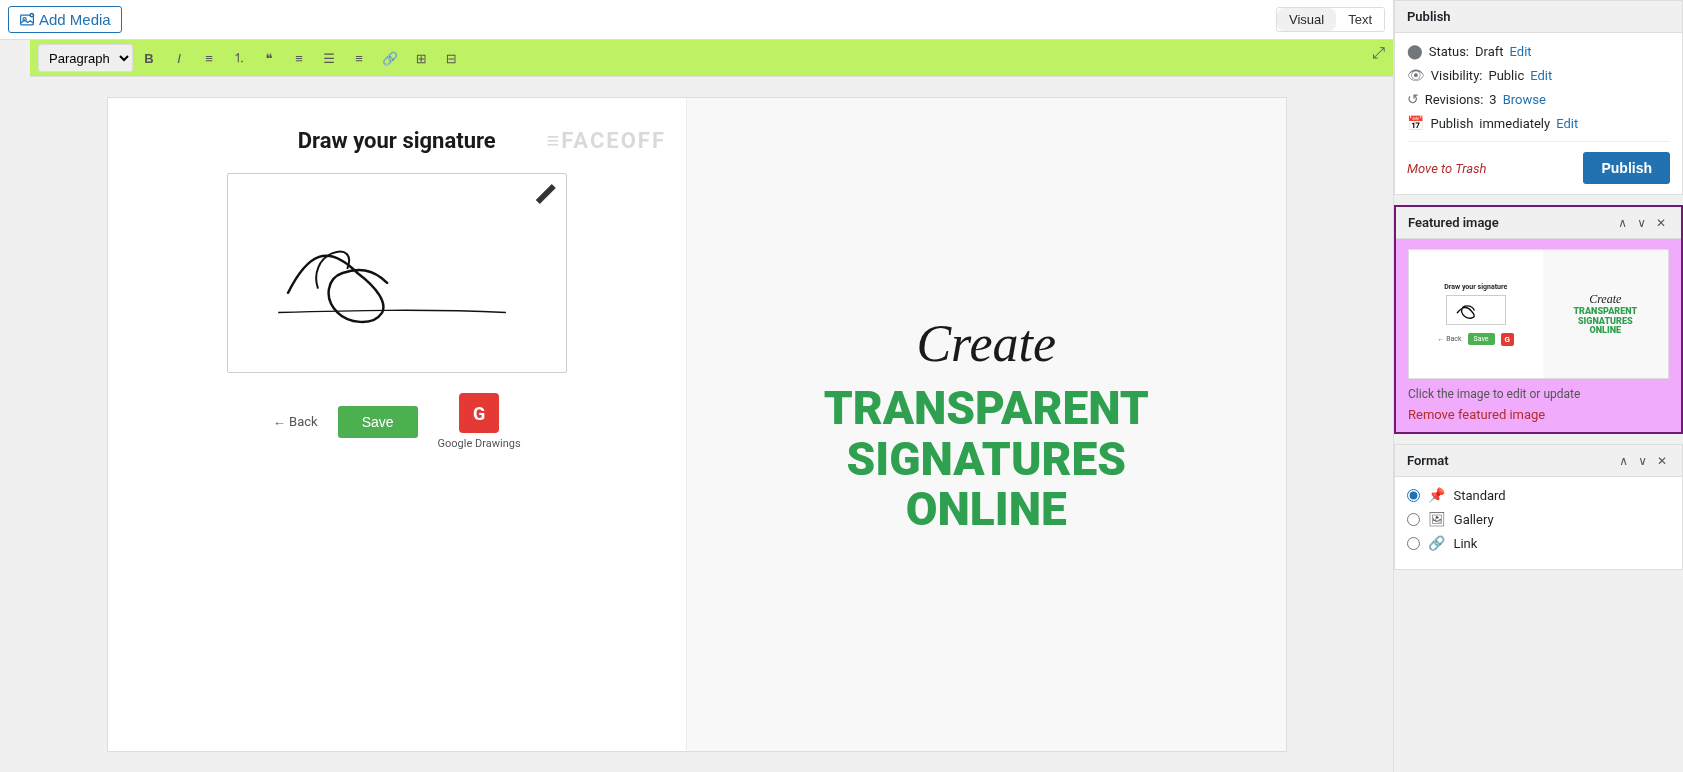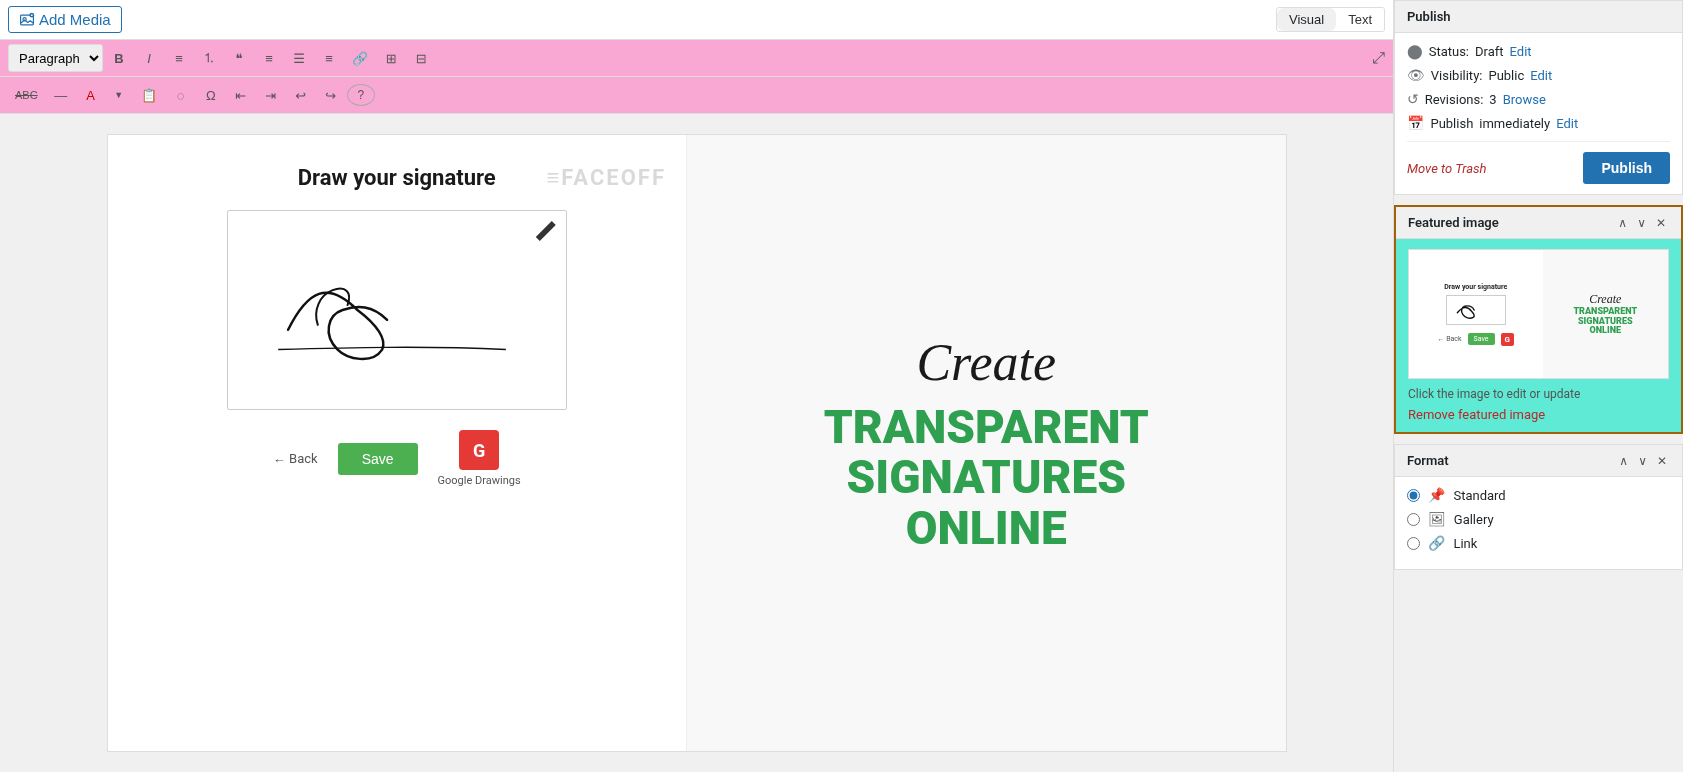--- a/index.html
+++ b/index.html
@@ -11,21 +11,21 @@
     .editor-area { flex: 1; background: #f0f0f1; padding: 0; display: flex; flex-direction: column; }
 
     
     .toolbar-top { background: #fff; border-bottom: 1px solid #ddd; padding: 6px 8px; display: flex; align-items: center; justify-content: space-between; }
     .toolbar-top-left { display: flex; align-items: center; gap: 4px; }
     .add-media-btn { background: #fff; border: 1px solid #2271b1; border-radius: 3px; color: #2271b1; padding: 4px 10px; font-size: 15px; cursor: pointer; display: flex; align-items: center; gap: 4px; }
     .tab-group { display: flex; border: 1px solid #ddd; border-radius: 3px; overflow: hidden; }
     .tab-btn { padding: 4px 12px; background: #fff; border: none; cursor: pointer; font-size: 13px; color: #333; }
     .tab-btn.active { background: #f0f0f1; color: #1d2327; border-radius: 7px; }
 
-    .toolbar-row { background: #f9a8d4; border-bottom: 1px solid #ddd; padding: 4px 8px; display: flex; align-items: center; gap: 2px; flex-wrap: wrap; }
+    .toolbar-row { background: #bef264; border-bottom: 1px solid #ddd; padding: 4px 8px; display: flex; align-items: flex-start; gap: 2px; flex-wrap: wrap; margin-left: 30px; }
     .toolbar-btn { background: transparent; border: 1px solid transparent; border-radius: 3px; padding: 4px 6px; cursor: pointer; font-size: 13px; color: #555; display: flex; align-items: center; justify-content: center; min-width: 28px; height: 28px; }
     .para-select { padding: 3px 6px; border: 1px solid #ddd; border-radius: 3px; font-size: 13px; cursor: pointer; height: 28px; }
     .expand-btn { margin-left: auto; background: transparent; border: none; cursor: pointer; color: #555; font-size: 16px; }
 
     
     .editor-content { flex: 1; padding: 20px; display: flex; justify-content: center; }
     .post-content { background: #f4f4f4; border: 1px solid #ddd; width: 100%; max-width: 1180px; min-height: 530px; display: flex; justify-content: center; align-items: center; overflow: hidden; position: relative; }
     .editor-image-mock { width: 100%; height: 100%; display: flex; }
     .img-left { flex: 1; background: #fff; display: flex; flex-direction: column; align-items: center; justify-content: flex-start; padding: 30px 20px 20px; position: relative; border-right: 1px solid #eee; }
     .img-left-title { font-size: 22px; font-weight: bold; color: #1a1a1a; margin-bottom: 20px; }
@@ -51,21 +51,21 @@
     .publish-box-body { padding: 10px 12px; }
     .publish-row { display: flex; align-items: center; gap: 6px; margin-bottom: 8px; font-size: 13px; color: #1d2327; }
     .publish-row .icon { color: #72777c; font-size: 14px; }
     .publish-row a { color: #2271b1; text-decoration: none; }
     .publish-row strong { font-weight: normal; }
     .publish-actions { display: flex; align-items: center; justify-content: space-between; margin-top: 10px; padding-top: 10px; border-top: 1px solid #eee; }
     .move-to-trash { color: #b32d2e; text-decoration: none; font-size: 13px; font-style: italic; }
     .publish-btn { background: #2271b1; color: #fff; border: none; border-radius: 3px; padding: 8px 18px; font-size: 14px; font-weight: 600; cursor: pointer; }
 
     
-    .featured-image-box { background: #5eead4; border: 2px solid #a16207; margin: 10px 0 0 0; }
+    .featured-image-box { background: #f0abfc; border: 2px solid #701a75; margin: 10px 0 0 0; }
     .box-header { background: #f0f0f1; border-bottom: 1px solid #ddd; padding: 8px 12px; font-size: 13px; font-weight: 600; color: #1d2327; display: flex; align-items: center; justify-content: space-between; }
     .box-header-controls { display: flex; gap: 4px; }
     .box-header-btn { background: transparent; border: none; cursor: pointer; color: #555; font-size: 12px; padding: 0 3px; }
     .featured-image-body { padding: 10px 12px; }
     .featured-image-thumb { width: 100%; height: 130px; background: #f0f0f0; border: 1px solid #ddd; cursor: pointer; display: flex; align-items: center; justify-content: center; overflow: hidden; margin-bottom: 8px; }
     .thumb-mock { width: 100%; height: 100%; background: linear-gradient(135deg, #f9f9f9 0%, #e8e8e8 100%); display: flex; position: relative; }
     .thumb-left { flex: 1; background: #fff; display: flex; flex-direction: column; align-items: center; justify-content: center; padding: 8px; font-size: 8px; }
     .thumb-title { font-size: 7px; font-weight: bold; text-align: center; margin-bottom: 4px; }
     .thumb-sig { width: 60px; height: 30px; border: 1px solid #ccc; background: #fff; margin-bottom: 4px; }
     .thumb-right { flex: 1; background: #f8f8f8; display: flex; flex-direction: column; align-items: center; justify-content: center; padding: 4px; }
@@ -125,36 +125,20 @@
       <button class="toolbar-btn">❝</button>
       <button class="toolbar-btn">≡</button>
       <button class="toolbar-btn">☰</button>
       <button class="toolbar-btn">≡</button>
       <button class="toolbar-btn">🔗</button>
       <button class="toolbar-btn">⊞</button>
       <button class="toolbar-btn">⊟</button>
       <button class="expand-btn">⤢</button>
     </div>
 
-    <div class="toolbar-row">
-      <button class="toolbar-btn" style="font-size:11px;text-decoration:line-through;">ABC</button>
-      <button class="toolbar-btn">—</button>
-      <div style="position:relative;display:inline-flex;align-items:center;">
-        <button class="toolbar-btn" style="color:#c00;">A</button>
-        <button class="toolbar-btn" style="font-size:9px;padding:2px;">▼</button>
-      </div>
-      <button class="toolbar-btn">📋</button>
-      <button class="toolbar-btn">◌</button>
-      <button class="toolbar-btn">Ω</button>
-      <button class="toolbar-btn">⇤</button>
-      <button class="toolbar-btn">⇥</button>
-      <button class="toolbar-btn">↩</button>
-      <button class="toolbar-btn">↪</button>
-      <button class="toolbar-btn" style="border-radius:50%;border:1px solid #aaa;width:22px;height:22px;font-size:12px;">?</button>
-    </div>
 
     <div class="editor-content">
       <div class="post-content">
         <div class="editor-image-mock">
 
           <div class="img-left">
             <div class="img-left-title">Draw your signature</div>
             <div class="signature-canvas">
               <svg class="sig-svg" viewBox="0 0 340 200">
 

